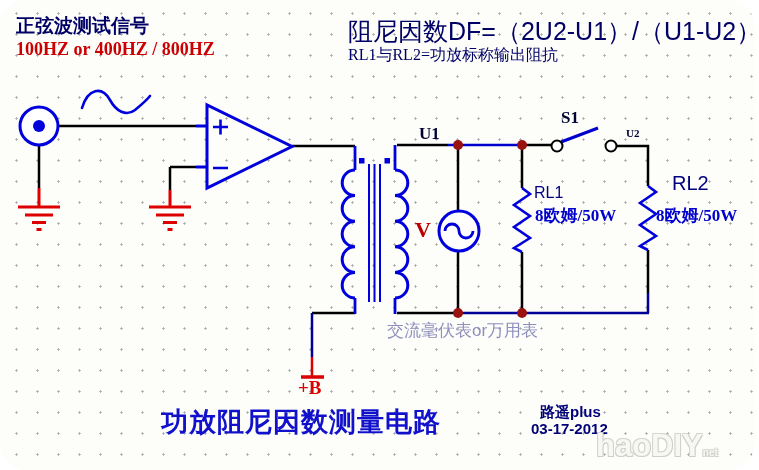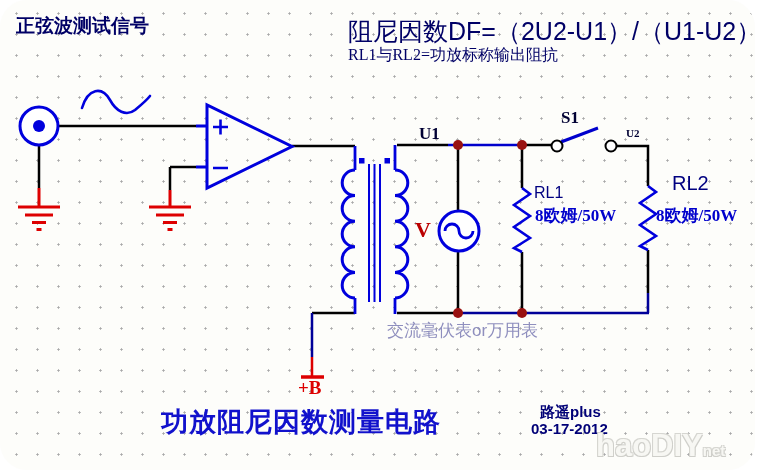--- a/index.html
+++ b/index.html
@@ -31,21 +31,21 @@
   .rl2spec{left:656px;top:206px;font-size:17px;font-weight:bold;color:#0000cc;font-family:"Liberation Serif",serif;}
   .mnote{left:387px;top:321px;font-size:17px;color:#8f8fbe;}
   .plusb{left:298px;top:377px;font-size:19px;font-weight:bold;color:#dd0000;font-family:"Liberation Serif",serif;}
   .title{left:161px;top:407px;font-size:27px;font-weight:bold;color:#1111cc;letter-spacing:1px;}
   .author{left:540px;top:403px;font-size:15px;font-weight:bold;color:#000077;}
   .date{left:531px;top:420px;font-size:15px;font-weight:bold;color:#000077;}
   .wm{left:596px;top:428px;font-size:31px;font-weight:bold;
       color:#f7f7f3;
       text-shadow:1px 1px 0 #cfcfca, -1px -1px 0 #d6d6d1, 1px -1px 0 #d6d6d1, -1px 1px 0 #cfcfca;
       letter-spacing:0px;}
-  .wm .net{font-size:15px;letter-spacing:0;}
+  .wm .net{font-size:10px;letter-spacing:0;}
 </style>
 </head>
 <body>
 
 <div class="stage">
 
   <svg width="759" height="470" viewBox="0 0 759 470">
 
     <g stroke="#000000" stroke-width="2.5" fill="none">
       <path d="M59,126 H196"></path>
@@ -142,20 +142,21 @@
 
     <g fill="#991111" stroke="none">
       <circle cx="458" cy="145" r="5"></circle>
       <circle cx="522" cy="145" r="5"></circle>
       <circle cx="458" cy="313" r="5"></circle>
       <circle cx="522" cy="313" r="5"></circle>
     </g>
   </svg>
 
   <div class="lbl hdr1">正弦波测试信号</div>
+  <div class="lbl hdr2">100HZ or 400HZ / 800HZ</div>
   <div class="lbl fr1">阻尼因数DF=（2U2-U1）/（U1-U2）</div>
   <div class="lbl fr2">RL1与RL2=功放标称输出阻抗</div>
 
   <div class="lbl u1">U1</div>
   <div class="lbl s1">S1</div>
   <div class="lbl u2">U2</div>
   <div class="lbl vlbl">V</div>
 
   <div class="lbl rl1">RL1</div>
   <div class="lbl rl1spec">8欧姆/50W</div>

